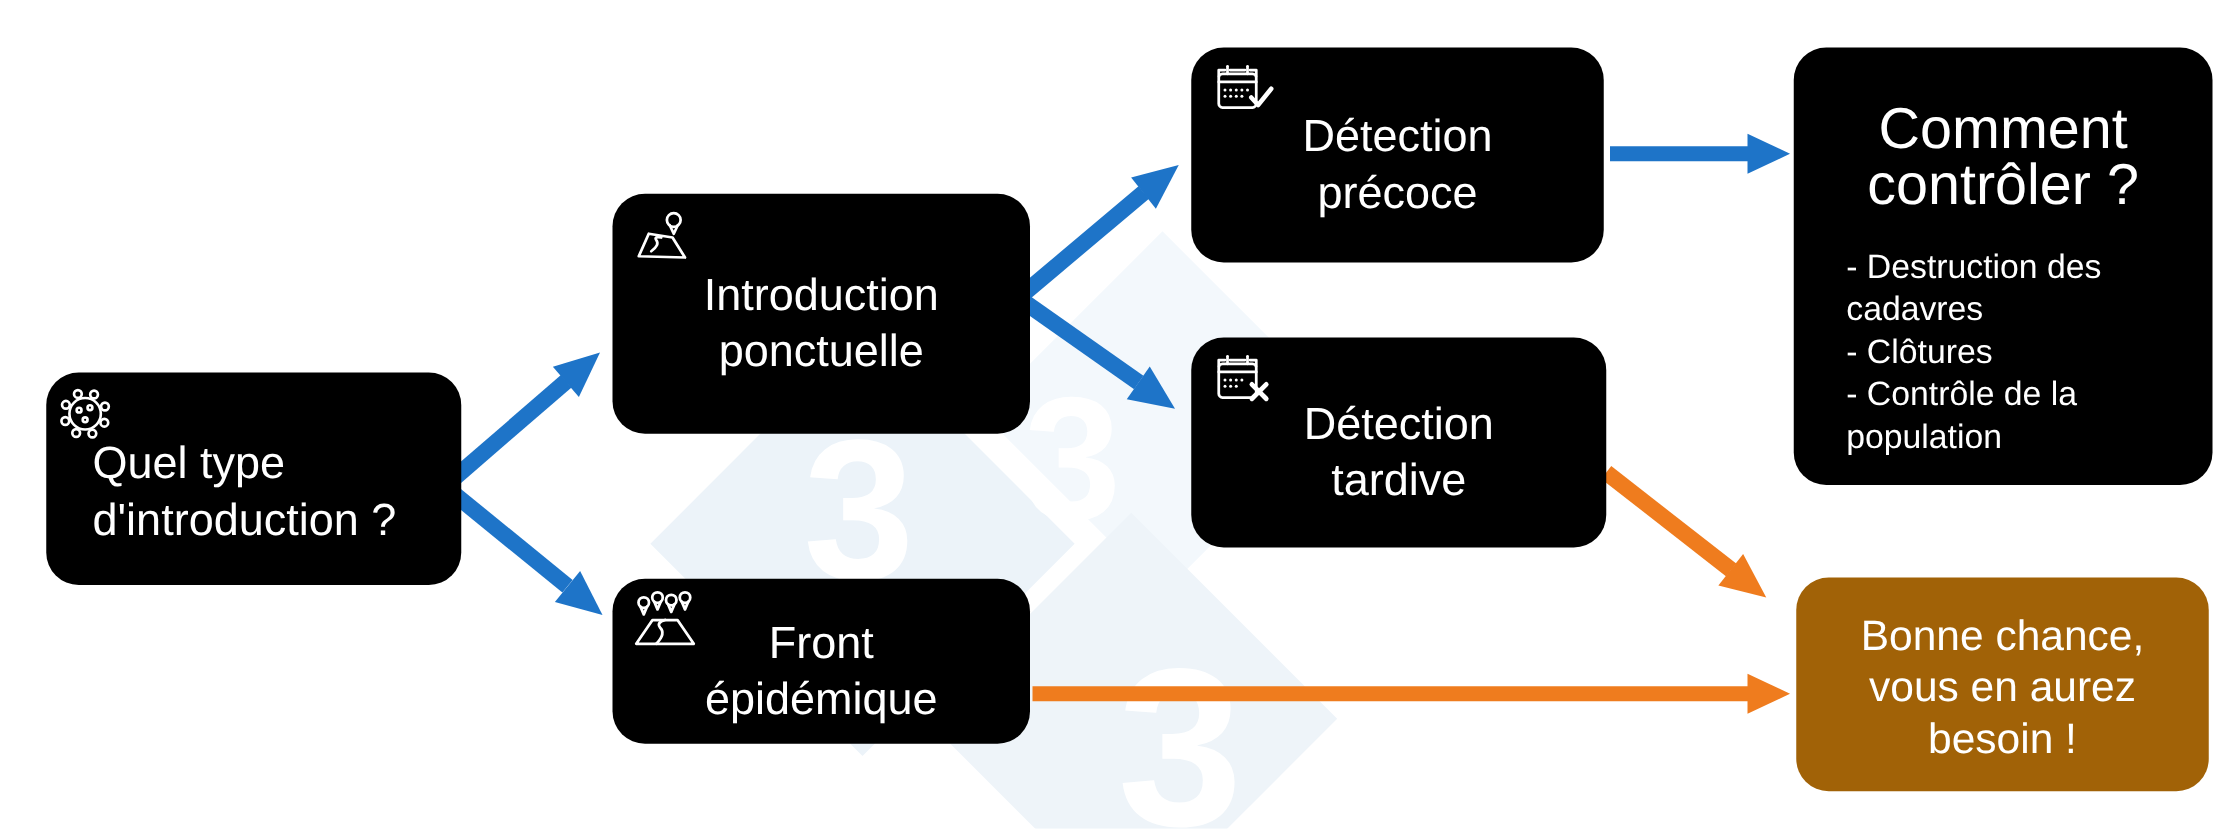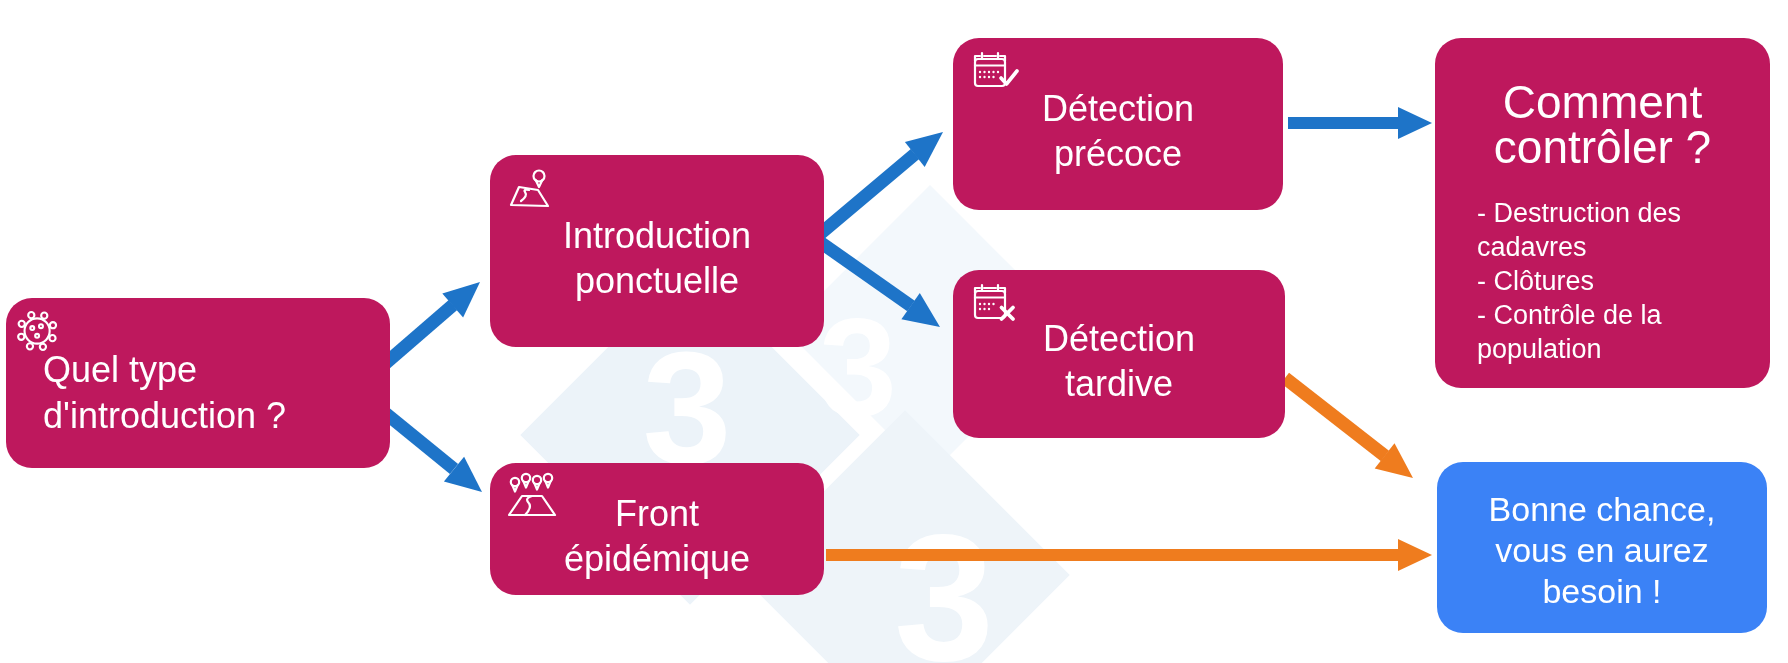--- a/index.html
+++ b/index.html
@@ -2,22 +2,22 @@
 <html><head>
 <meta charset="utf-8">
 <style>
   html,body{margin:0;padding:0;background:#fff;overflow:hidden}
   .canvas{position:relative;width:1788px;height:663px;background:#ffffff;
           font-family:"Liberation Sans",sans-serif;overflow:hidden}
   svg.overlay{position:absolute;left:0;top:0;z-index:0}
   .wm-digit{font-family:"Liberation Sans",sans-serif;font-weight:700}
   .node{position:absolute;border-radius:26px;color:#fff;display:flex;align-items:center;
         justify-content:center;z-index:1;box-sizing:border-box}
-  .node.blue{background:#be185d}
-  .node.orange{background:#3b82f6}
+  .node.blue{background:#000000}
+  .node.orange{background:#a16207}
   .label{white-space:pre-line;text-align:center;font-size:36px;line-height:45px;font-weight:400}
   .node-question .label{text-align:left;padding-left:37px;width:100%;padding-top:20px;line-height:46px}
   .node-ponctuelle,.node-front,.node-precoce,.node-tardive{padding-top:14px}
   .node-control{flex-direction:column;align-items:stretch;justify-content:flex-start;padding-top:42px}
   .control-title{white-space:pre-line;text-align:center;font-size:46px;line-height:45px}
   .control-list{white-space:pre-line;text-align:left;font-size:27px;line-height:34px;
                 padding:26px 8px 0 42px}
   .node-luck{padding-top:6px}
   .node-luck .label{font-size:34px;line-height:41px}
   .icon{position:absolute;pointer-events:none}
@@ -64,21 +64,21 @@
         <line x1="1285" y1="378" x2="1385" y2="456" stroke-width="13" stroke="#ef7c1e"></line>
         <polygon points="1413,478 1374.7,468.4 1394.5,443.2" fill="#ef7c1e"></polygon>
       </g>
       <g>
         <line x1="826" y1="555" x2="1400" y2="555" stroke-width="12" stroke="#ef7c1e"></line>
         <polygon points="1432,555 1398,539 1398,571" fill="#ef7c1e"></polygon>
       </g>
     </g>
   </svg>
 
-  <div class="node blue node-question" style="left:6px;top:298px;width:384px;height:170px">
+  <div class="node blue node-question" style="left:37px;top:298px;width:332px;height:170px">
     <span class="icon" style="left:5px;top:4px">
       <svg width="58" height="58" viewBox="0 0 60 60">
         <circle cx="27" cy="30" r="13"></circle>
         <circle cx="43.4" cy="24" r="3.2"></circle>
           <circle cx="34.4" cy="14.1" r="3.2"></circle>
         <circle cx="21" cy="13.6" r="3.2"></circle>
           <circle cx="11.1" cy="22.6" r="3.2"></circle>
         <circle cx="10.6" cy="36" r="3.2"></circle>
           <circle cx="19.6" cy="45.9" r="3.2"></circle>
         <circle cx="33" cy="46.4" r="3.2"></circle>

